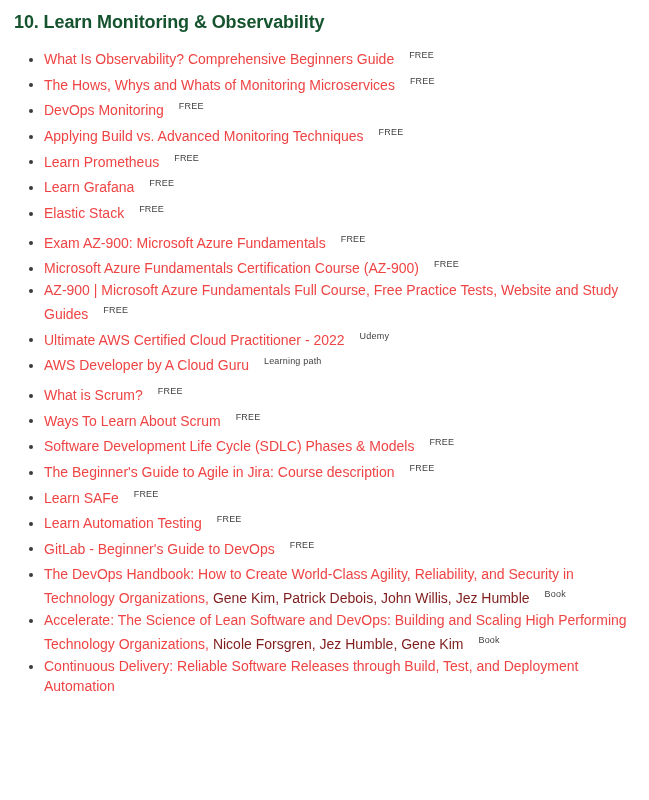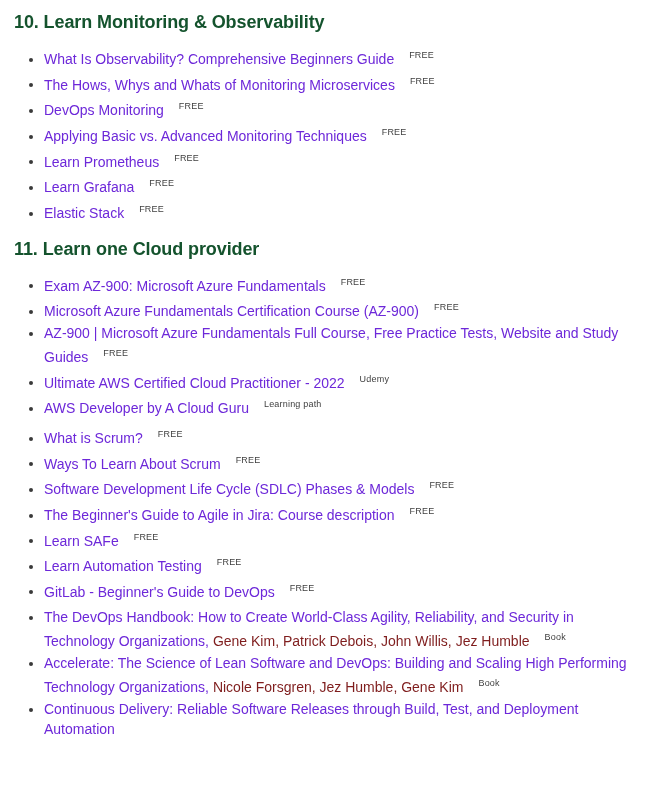--- a/index.html
+++ b/index.html
@@ -24,21 +24,21 @@
     margin: 0 0 6px 0;
     padding: 0 0 0 30px;
     list-style: disc outside;
   }
   li {
     line-height: 20px;
     margin: 0 0 2px 0;
   }
   li::marker { color: #3a3a3a; font-size: 13px; }
   a.res-link {
-    color: #6d28d9;
+    color: #ef4444;
     text-decoration: none;
     cursor: pointer;
   }
   .after { color: #7f1d1d; }
   sup.tag {
     font-size: 9px;
     font-weight: 400;
     color: #3f3f3f;
     margin-left: 15px;
     letter-spacing: 0.2px;
@@ -51,32 +51,31 @@
 <main>
   <section>
     <h2>10. Learn Monitoring &amp; Observability</h2>
     <ul>
   <li><a class="res-link" href="#">What Is Observability? Comprehensive Beginners Guide</a><sup class="tag">FREE</sup></li>
 
   <li><a class="res-link" href="#">The Hows, Whys and Whats of Monitoring Microservices</a><sup class="tag">FREE</sup></li>
 
   <li><a class="res-link" href="#">DevOps Monitoring</a><sup class="tag">FREE</sup></li>
 
-  <li><a class="res-link" href="#">Applying Basic vs. Advanced Monitoring Techniques</a><sup class="tag">FREE</sup></li>
+  <li><a class="res-link" href="#">Applying Build vs. Advanced Monitoring Techniques</a><sup class="tag">FREE</sup></li>
 
   <li><a class="res-link" href="#">Learn Prometheus</a><sup class="tag">FREE</sup></li>
 
   <li><a class="res-link" href="#">Learn Grafana</a><sup class="tag">FREE</sup></li>
 
   <li><a class="res-link" href="#">Elastic Stack</a><sup class="tag">FREE</sup></li>
 </ul>
   </section>
 
   <section>
-    <h2>11. Learn one Cloud provider</h2>
     <ul>
   <li><a class="res-link" href="#">Exam AZ-900: Microsoft Azure Fundamentals</a><sup class="tag">FREE</sup></li>
 
   <li><a class="res-link" href="#">Microsoft Azure Fundamentals Certification Course (AZ-900)</a><sup class="tag">FREE</sup></li>
 
   <li><a class="res-link" href="#">AZ-900 | Microsoft Azure Fundamentals Full Course, Free Practice Tests, Website and Study Guides</a><sup class="tag">FREE</sup></li>
 
   <li><a class="res-link" href="#">Ultimate AWS Certified Cloud Practitioner - 2022</a><sup class="tag">Udemy</sup></li>
 
   <li><a class="res-link" href="#">AWS Developer by A Cloud Guru</a><sup class="tag">Learning path</sup></li>

